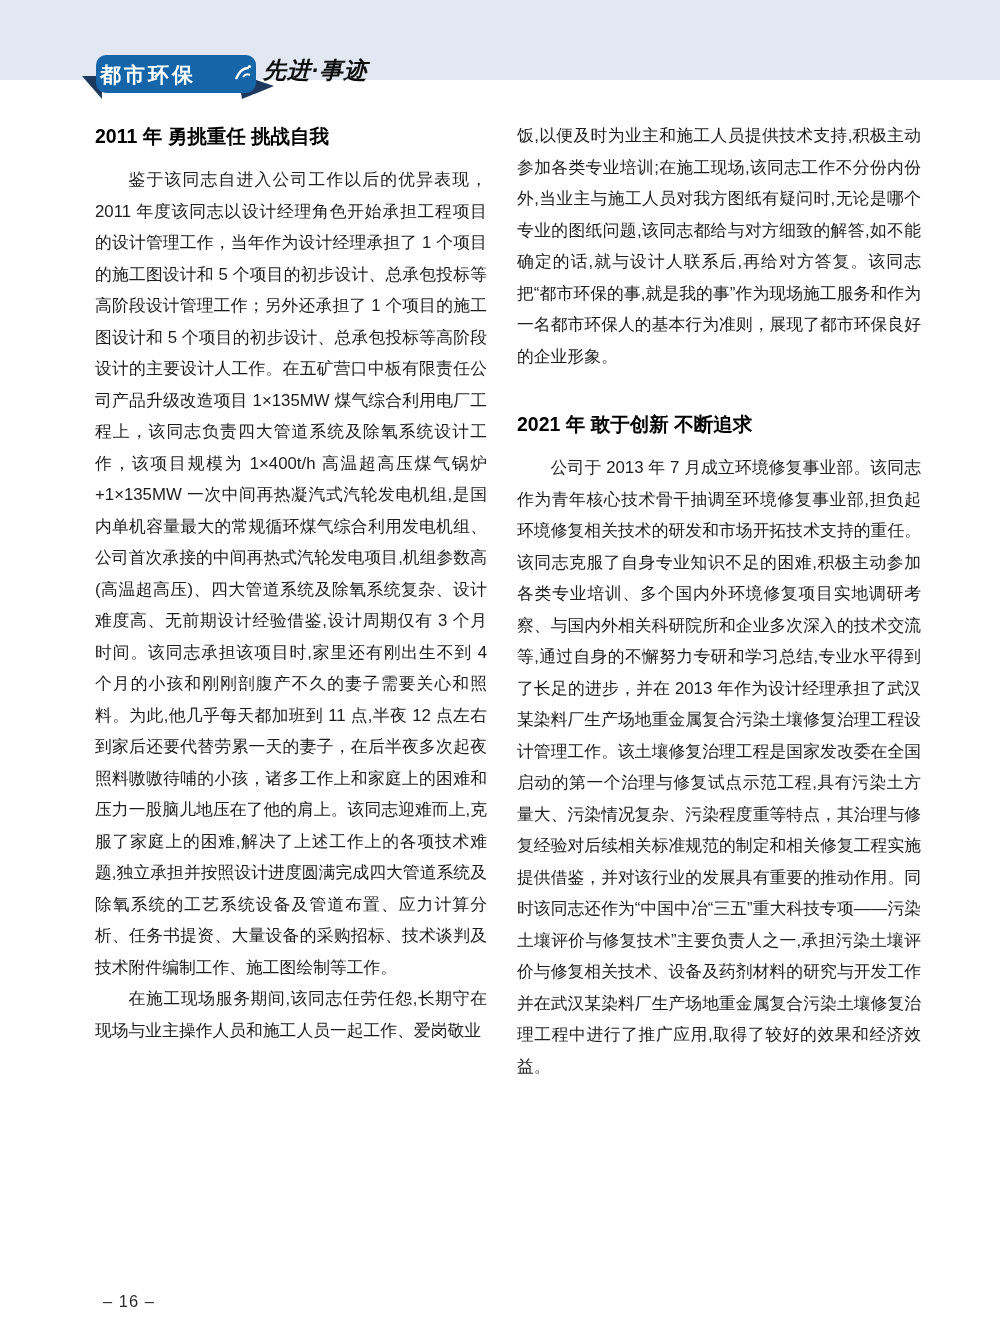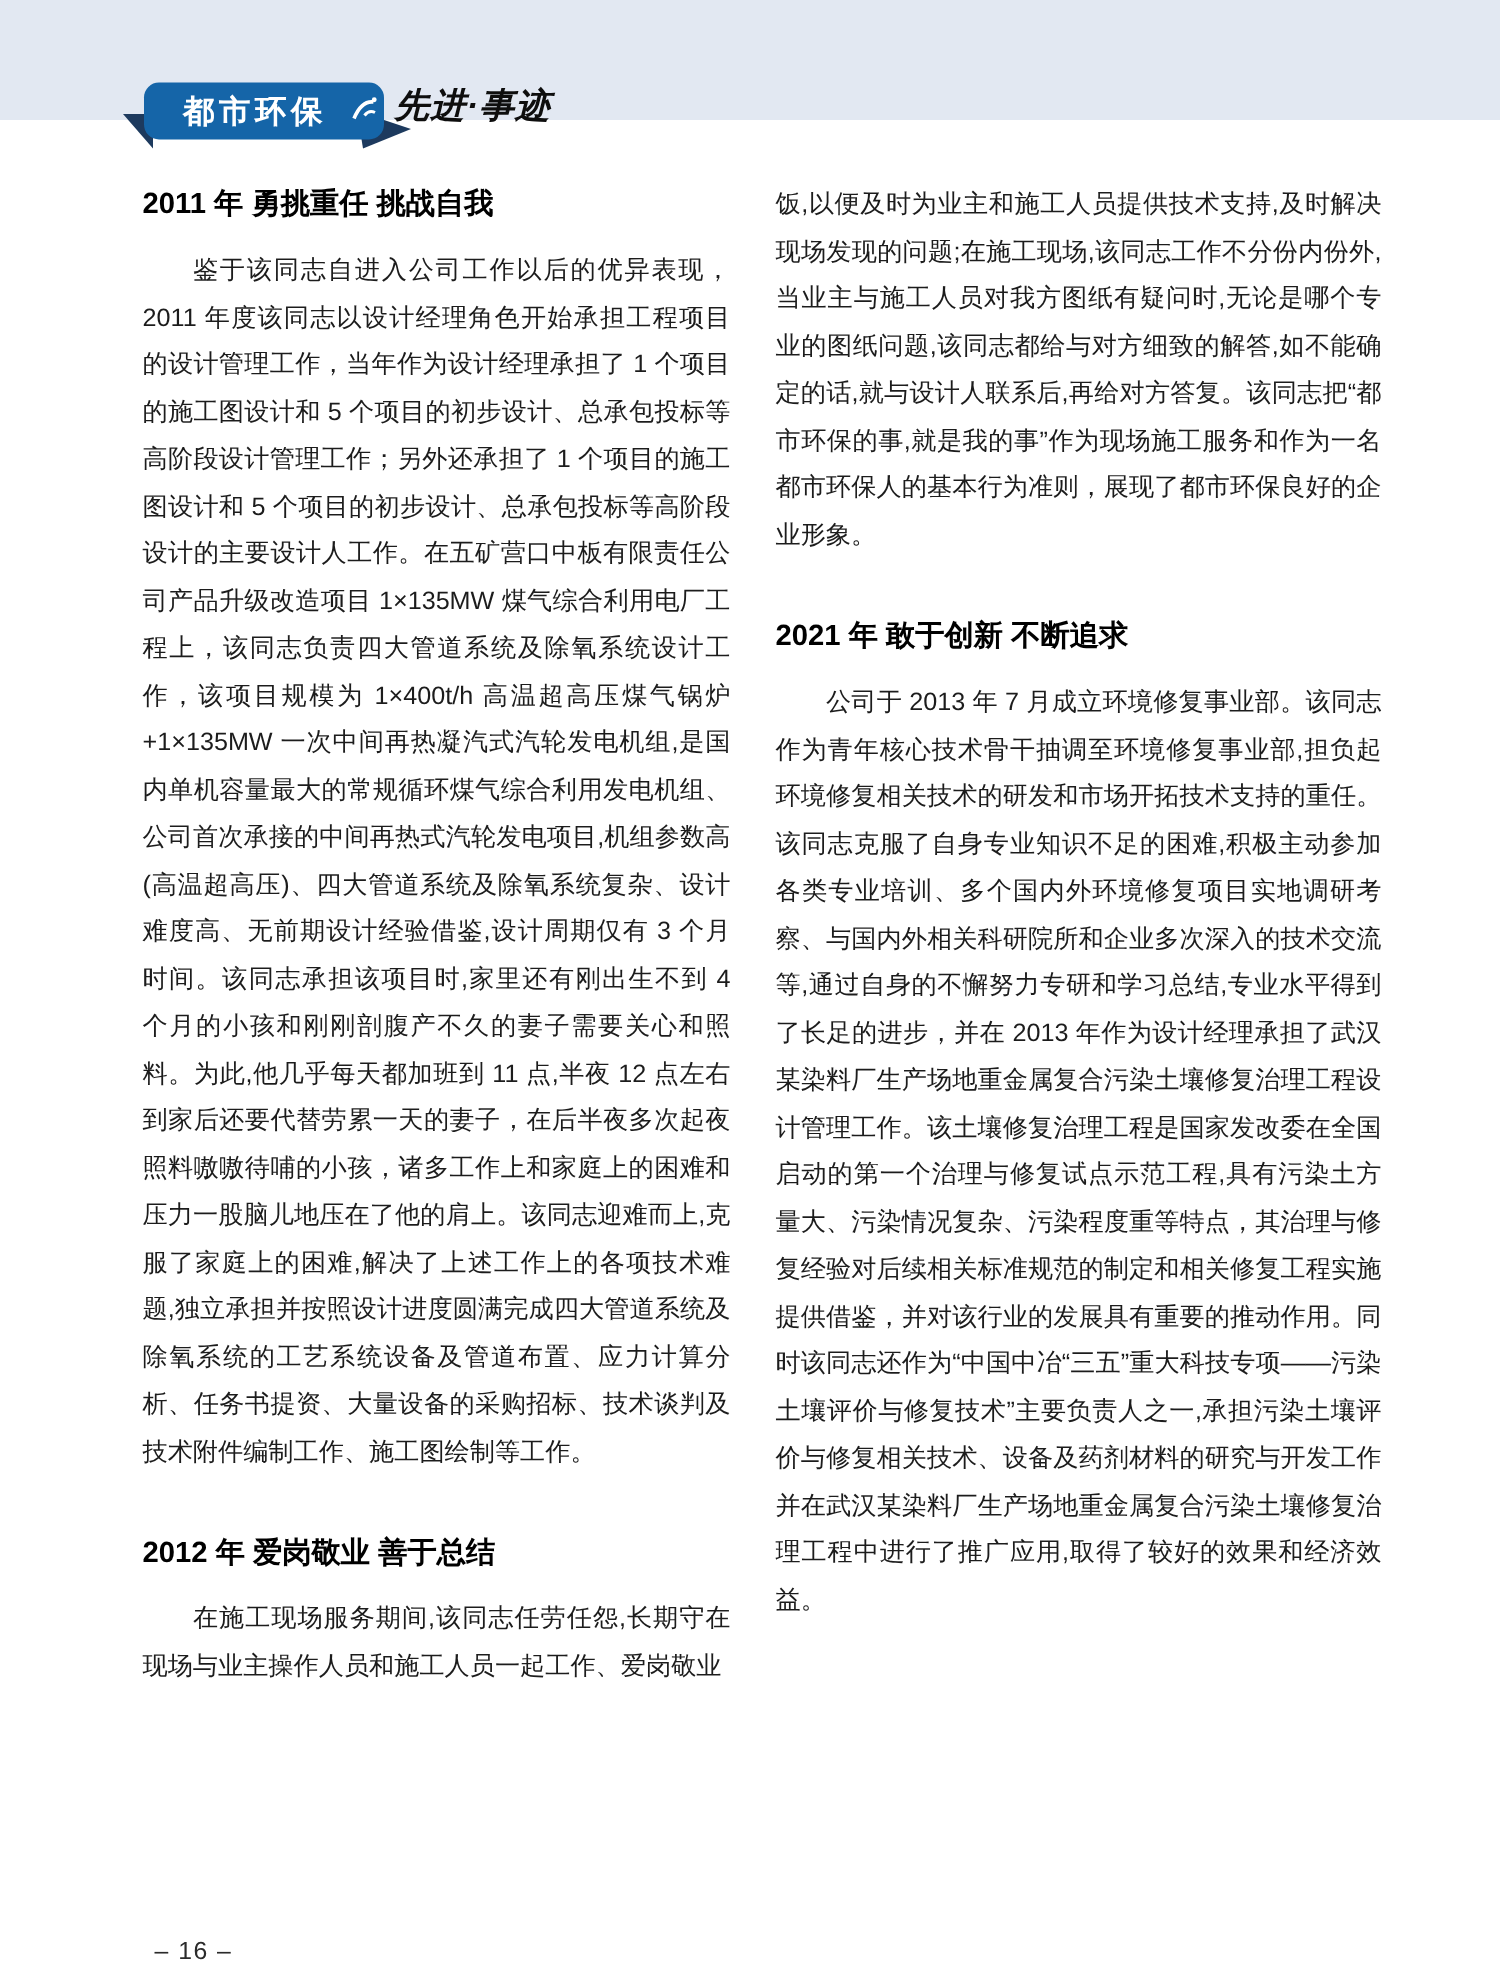--- a/index.html
+++ b/index.html
@@ -8,21 +8,21 @@
     background:#ffffff; font-family:"Liberation Sans","DejaVu Sans",sans-serif;
     color:#1c1c1c;
   }
   .band {
     position:absolute; left:0; top:0; width:1000px; height:80px;
     background:#e2e8f2;
   }
   .ribbon { position:absolute; left:70px; top:46px; width:310px; height:64px; }
   .logo-wrap {
     position:absolute; left:100px; top:58px; width:152px; height:34px;
-    display:flex; align-items:center; justify-content:flex-end; gap:16px;
+    display:flex; align-items:center; justify-content:space-between; gap:16px;
   }
   .logo-text {
     color:#ffffff; font-weight:bold; font-size:21px; letter-spacing:3px;
     line-height:1; white-space:nowrap;
   }
   .section-label {
     position:absolute; left:263px; top:56px; font-size:23px; font-weight:bold;
     color:#0e0e0e; letter-spacing:1px; line-height:1.3; white-space:nowrap;font-style:italic;
   }
   .columns {
@@ -73,26 +73,25 @@
     </div>
   </div>
 
   <div class="section-label">先进·事迹</div>
 
   <div class="columns">
 
     <div class="col col-left">
       <h2 class="first">2011 年 勇挑重任 挑战自我</h2>
       <p class="indent">鉴于该同志自进入公司工作以后的优异表现，2011 年度该同志以设计经理角色开始承担工程项目的设计管理工作，当年作为设计经理承担了 1 个项目的施工图设计和 5 个项目的初步设计、总承包投标等高阶段设计管理工作；另外还承担了 1 个项目的施工图设计和 5 个项目的初步设计、总承包投标等高阶段设计的主要设计人工作。在五矿营口中板有限责任公司产品升级改造项目 1×135MW 煤气综合利用电厂工程上，该同志负责四大管道系统及除氧系统设计工作，该项目规模为 1×400t/h 高温超高压煤气锅炉+1×135MW 一次中间再热凝汽式汽轮发电机组,是国内单机容量最大的常规循环煤气综合利用发电机组、公司首次承接的中间再热式汽轮发电项目,机组参数高(高温超高压)、四大管道系统及除氧系统复杂、设计难度高、无前期设计经验借鉴,设计周期仅有 3 个月时间。该同志承担该项目时,家里还有刚出生不到 4 个月的小孩和刚刚剖腹产不久的妻子需要关心和照料。为此,他几乎每天都加班到 11 点,半夜 12 点左右到家后还要代替劳累一天的妻子，在后半夜多次起夜照料嗷嗷待哺的小孩，诸多工作上和家庭上的困难和压力一股脑儿地压在了他的肩上。该同志迎难而上,克服了家庭上的困难,解决了上述工作上的各项技术难题,独立承担并按照设计进度圆满完成四大管道系统及除氧系统的工艺系统设备及管道布置、应力计算分析、任务书提资、大量设备的采购招标、技术谈判及技术附件编制工作、施工图绘制等工作。</p>
-      <h2>2012 年 爱岗敬业 善于总结</h2>
       <p class="indent">在施工现场服务期间,该同志任劳任怨,长期守在现场与业主操作人员和施工人员一起工作、爱岗敬业</p>
     </div>
 
     <div class="col col-right">
-      <p>饭,以便及时为业主和施工人员提供技术支持,及时解决现场发现的问题;在施工现场,该同志工作不分份内份外,当业主与施工人员对我方图纸有疑问时,无论是哪个专业的图纸问题,该同志都给与对方细致的解答,如不能确定的话,就与设计人联系后,再给对方答复。该同志把“都市环保的事,就是我的事”作为现场施工服务和作为一名都市环保人的基本行为准则，展现了都市环保良好的企业形象。</p>
+      <p>饭,以便及时为业主和施工人员提供技术支持,积极主动参加各类专业培训;在施工现场,该同志工作不分份内份外,当业主与施工人员对我方图纸有疑问时,无论是哪个专业的图纸问题,该同志都给与对方细致的解答,如不能确定的话,就与设计人联系后,再给对方答复。该同志把“都市环保的事,就是我的事”作为现场施工服务和作为一名都市环保人的基本行为准则，展现了都市环保良好的企业形象。</p>
       <h2>2021 年 敢于创新 不断追求</h2>
       <p class="indent">公司于 2013 年 7 月成立环境修复事业部。该同志作为青年核心技术骨干抽调至环境修复事业部,担负起环境修复相关技术的研发和市场开拓技术支持的重任。该同志克服了自身专业知识不足的困难,积极主动参加各类专业培训、多个国内外环境修复项目实地调研考察、与国内外相关科研院所和企业多次深入的技术交流等,通过自身的不懈努力专研和学习总结,专业水平得到了长足的进步，并在 2013 年作为设计经理承担了武汉某染料厂生产场地重金属复合污染土壤修复治理工程设计管理工作。该土壤修复治理工程是国家发改委在全国启动的第一个治理与修复试点示范工程,具有污染土方量大、污染情况复杂、污染程度重等特点，其治理与修复经验对后续相关标准规范的制定和相关修复工程实施提供借鉴，并对该行业的发展具有重要的推动作用。同时该同志还作为“中国中冶“三五”重大科技专项——污染土壤评价与修复技术”主要负责人之一,承担污染土壤评价与修复相关技术、设备及药剂材料的研究与开发工作并在武汉某染料厂生产场地重金属复合污染土壤修复治理工程中进行了推广应用,取得了较好的效果和经济效益。</p>
     </div>
 
   </div>
 
   <div class="page-number">– 16 –</div>
 
 </div>
 

